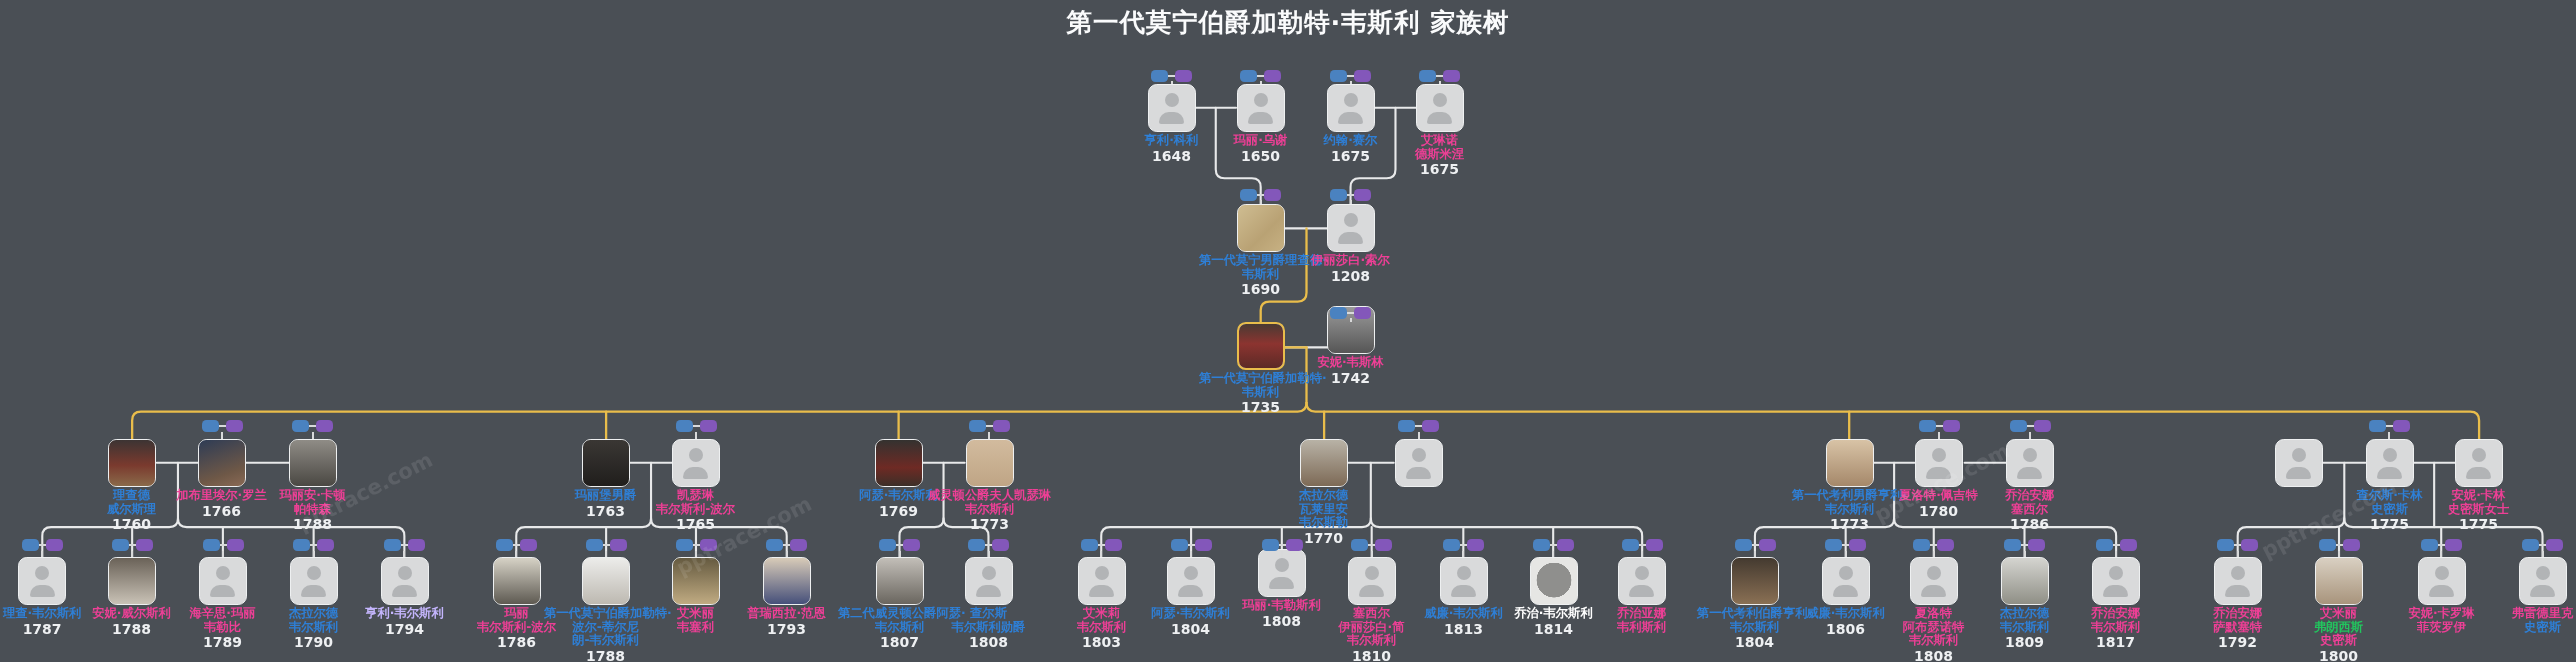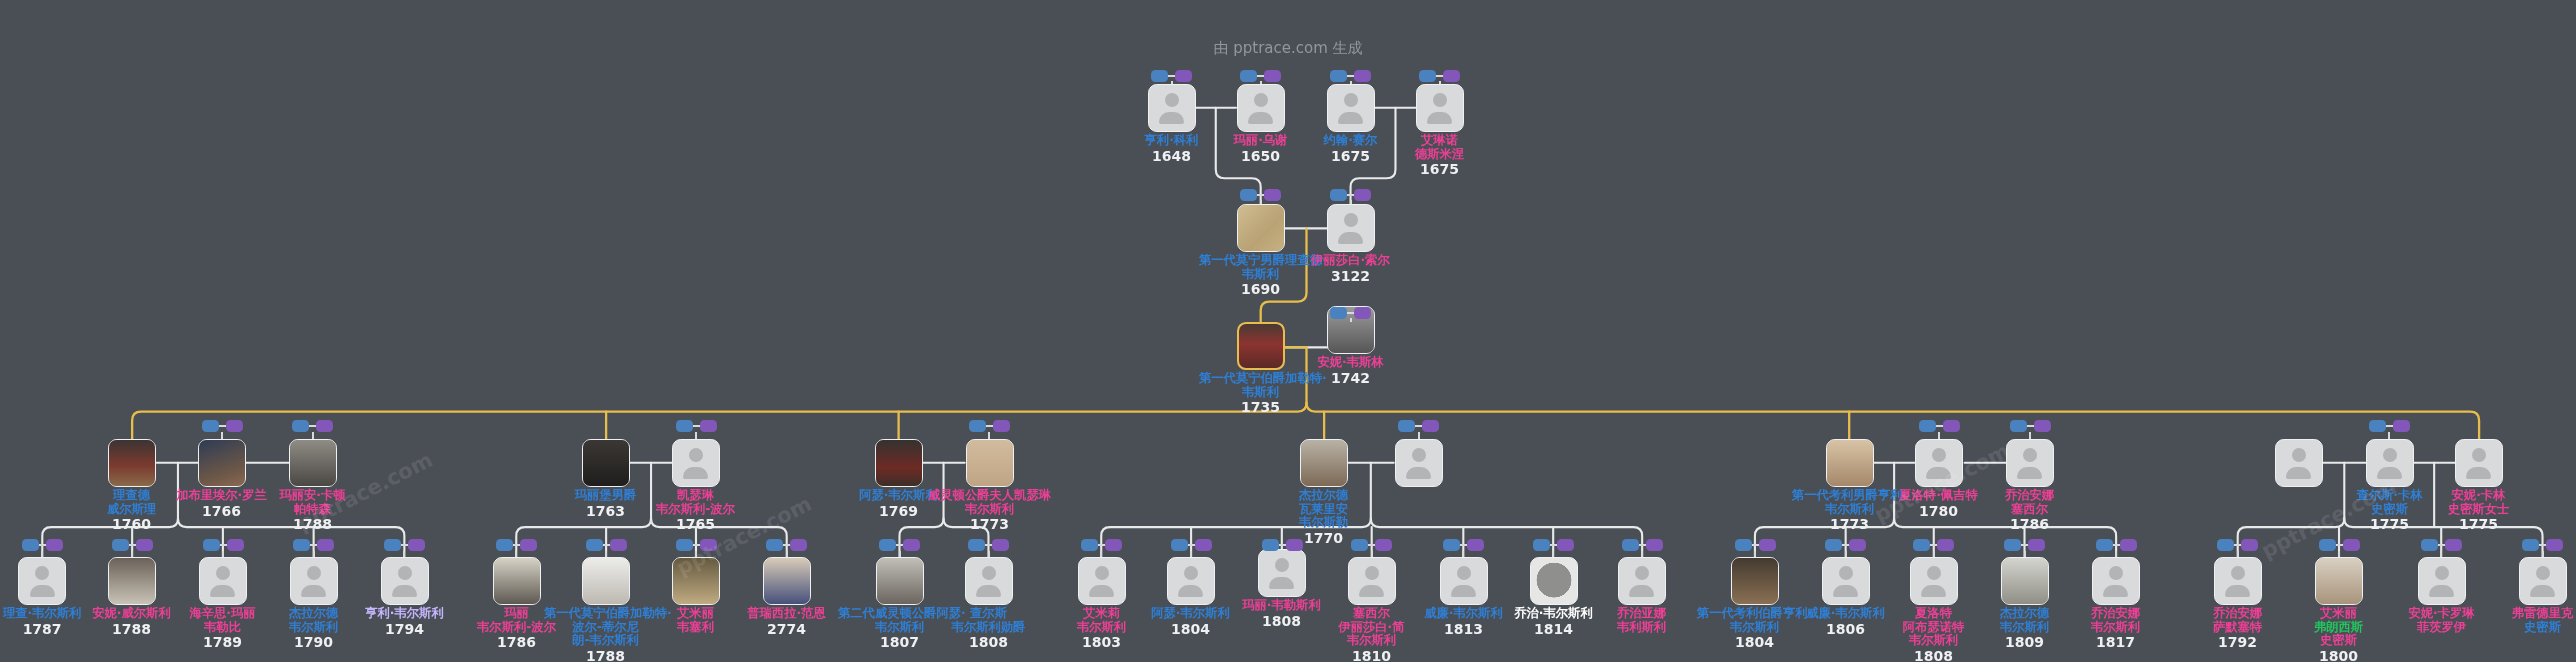--- a/index.html
+++ b/index.html
@@ -59,21 +59,21 @@
   .pt44{background:linear-gradient(180deg,#d4d4d0,#8f8f86);}
   .pt47{background:linear-gradient(180deg,#d9d0c2,#a8947c);}
   
   .wm{position:absolute;color:rgba(255,255,255,0.10);font-size:21px;font-weight:bold;
       transform:rotate(-27deg);pointer-events:none;}
 </style>
 </head>
 <body>
 
 <div id="stage">
-  <div class="subtitle">由 pptrace.com 生成</div>
+  <div class="title">第一代莫宁伯爵加勒特·韦斯利 家族树</div>
   <svg class="wires" width="2576" height="663" viewBox="0 0 2924 752">
       <path d="M1357,122 H1403" class="white"></path>
       <path d="M1560,122 H1607" class="white"></path>
       <path d="M1380,122 V192 Q1380,202 1390,202 H1421 Q1431,202 1431,212 V232" class="white"></path>
       <path d="M1584,122 V192 Q1584,202 1574,202 H1543 Q1533,202 1533,212 V232" class="white"></path>
       <path d="M1458,259 H1507" class="white"></path>
       <path d="M1458,394 H1507" class="white"></path>
       <path d="M178,525 H227" class="white"></path>
       <path d="M277,525 H330" class="white"></path>
       <path d="M715,525 H763" class="white"></path>
@@ -204,21 +204,21 @@
       </div>
       <div class="chip-stub" style="left: 1260px; top: 200px; height: 4.4px;"></div>
       <div class="node" style="left: 1289px; top: 204px;">
         <div class="pbox">
           <div class="ph-head"></div>
           <div class="ph-body"></div>
         </div>
         <div class="names">
           <div style="color: rgb(238, 63, 150);">伊丽莎白·索尔</div>
         </div>
-        <div class="year">3122</div>
+        <div class="year">1208</div>
       </div>
       <div class="chips" style="left: 1330px; top: 189px;">
         <div class="chip b"></div>
         <div class="chip-link"></div>
         <div class="chip p"></div>
       </div>
       <div class="chip-stub" style="left: 1350px; top: 200px; height: 4.4px;"></div>
       <div class="node root" style="left: 1199px; top: 322px;">
         <div class="pbox">
           <div class="pt pt6"></div>
@@ -567,21 +567,21 @@
         <div class="chip p"></div>
       </div>
       <div class="chip-stub" style="left: 695px; top: 551px; height: 6.2px;"></div>
       <div class="node" style="left: 725px; top: 557px;">
         <div class="pbox">
           <div class="pt pt31"></div>
         </div>
         <div class="names">
           <div style="color: rgb(238, 63, 150);">普瑞西拉·范恩</div>
         </div>
-        <div class="year">2774</div>
+        <div class="year">1793</div>
       </div>
       <div class="chips" style="left: 766px; top: 539px;">
         <div class="chip b"></div>
         <div class="chip-link"></div>
         <div class="chip p"></div>
       </div>
       <div class="chip-stub" style="left: 786px; top: 551px; height: 6.2px;"></div>
       <div class="node" style="left: 838px; top: 557px;">
         <div class="pbox">
           <div class="pt pt32"></div>

